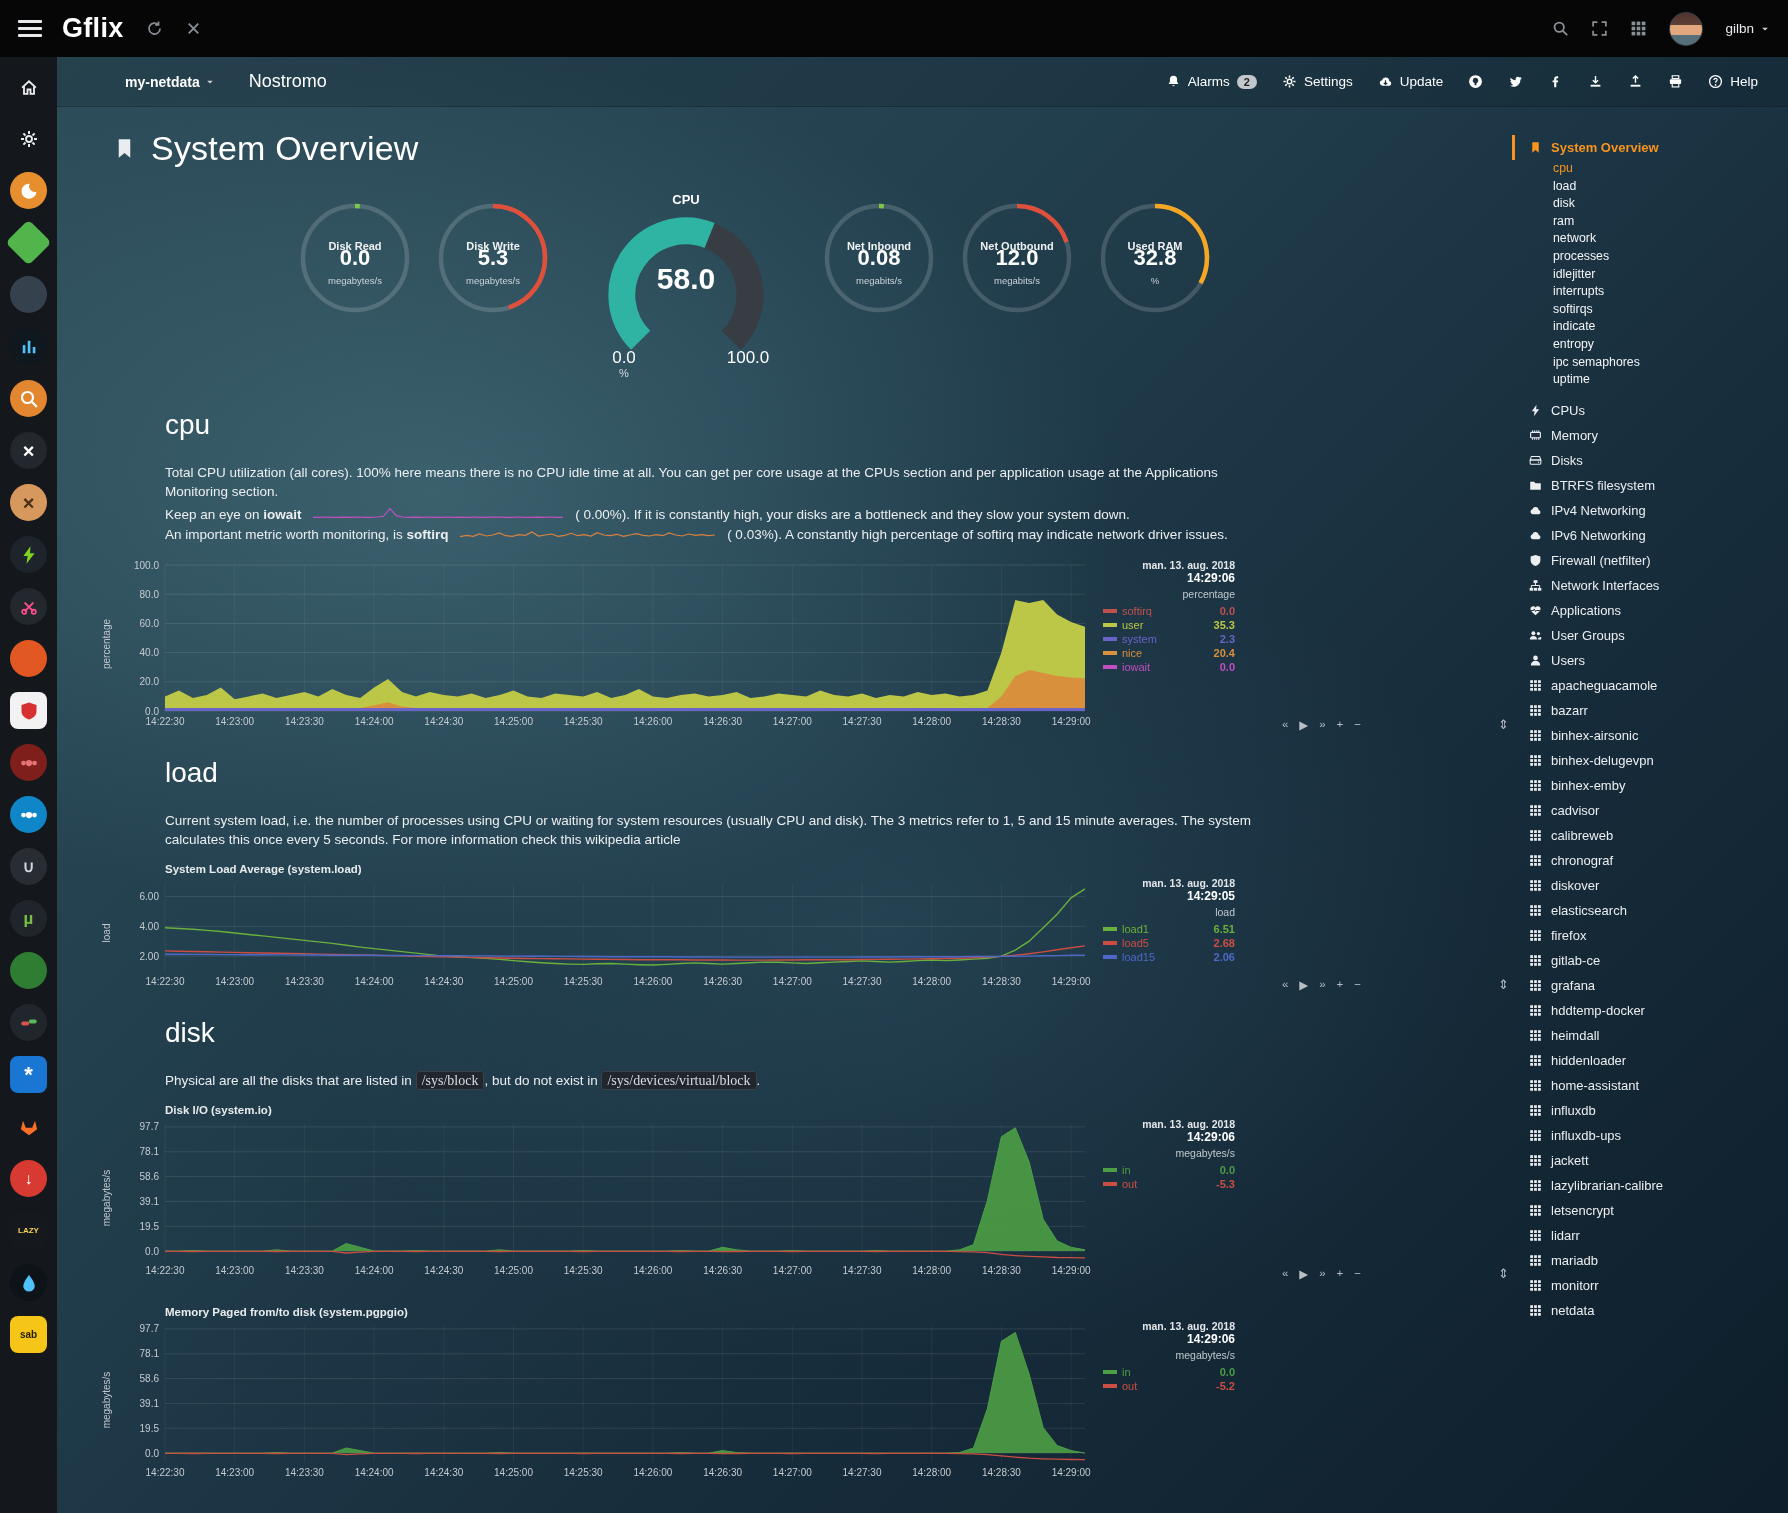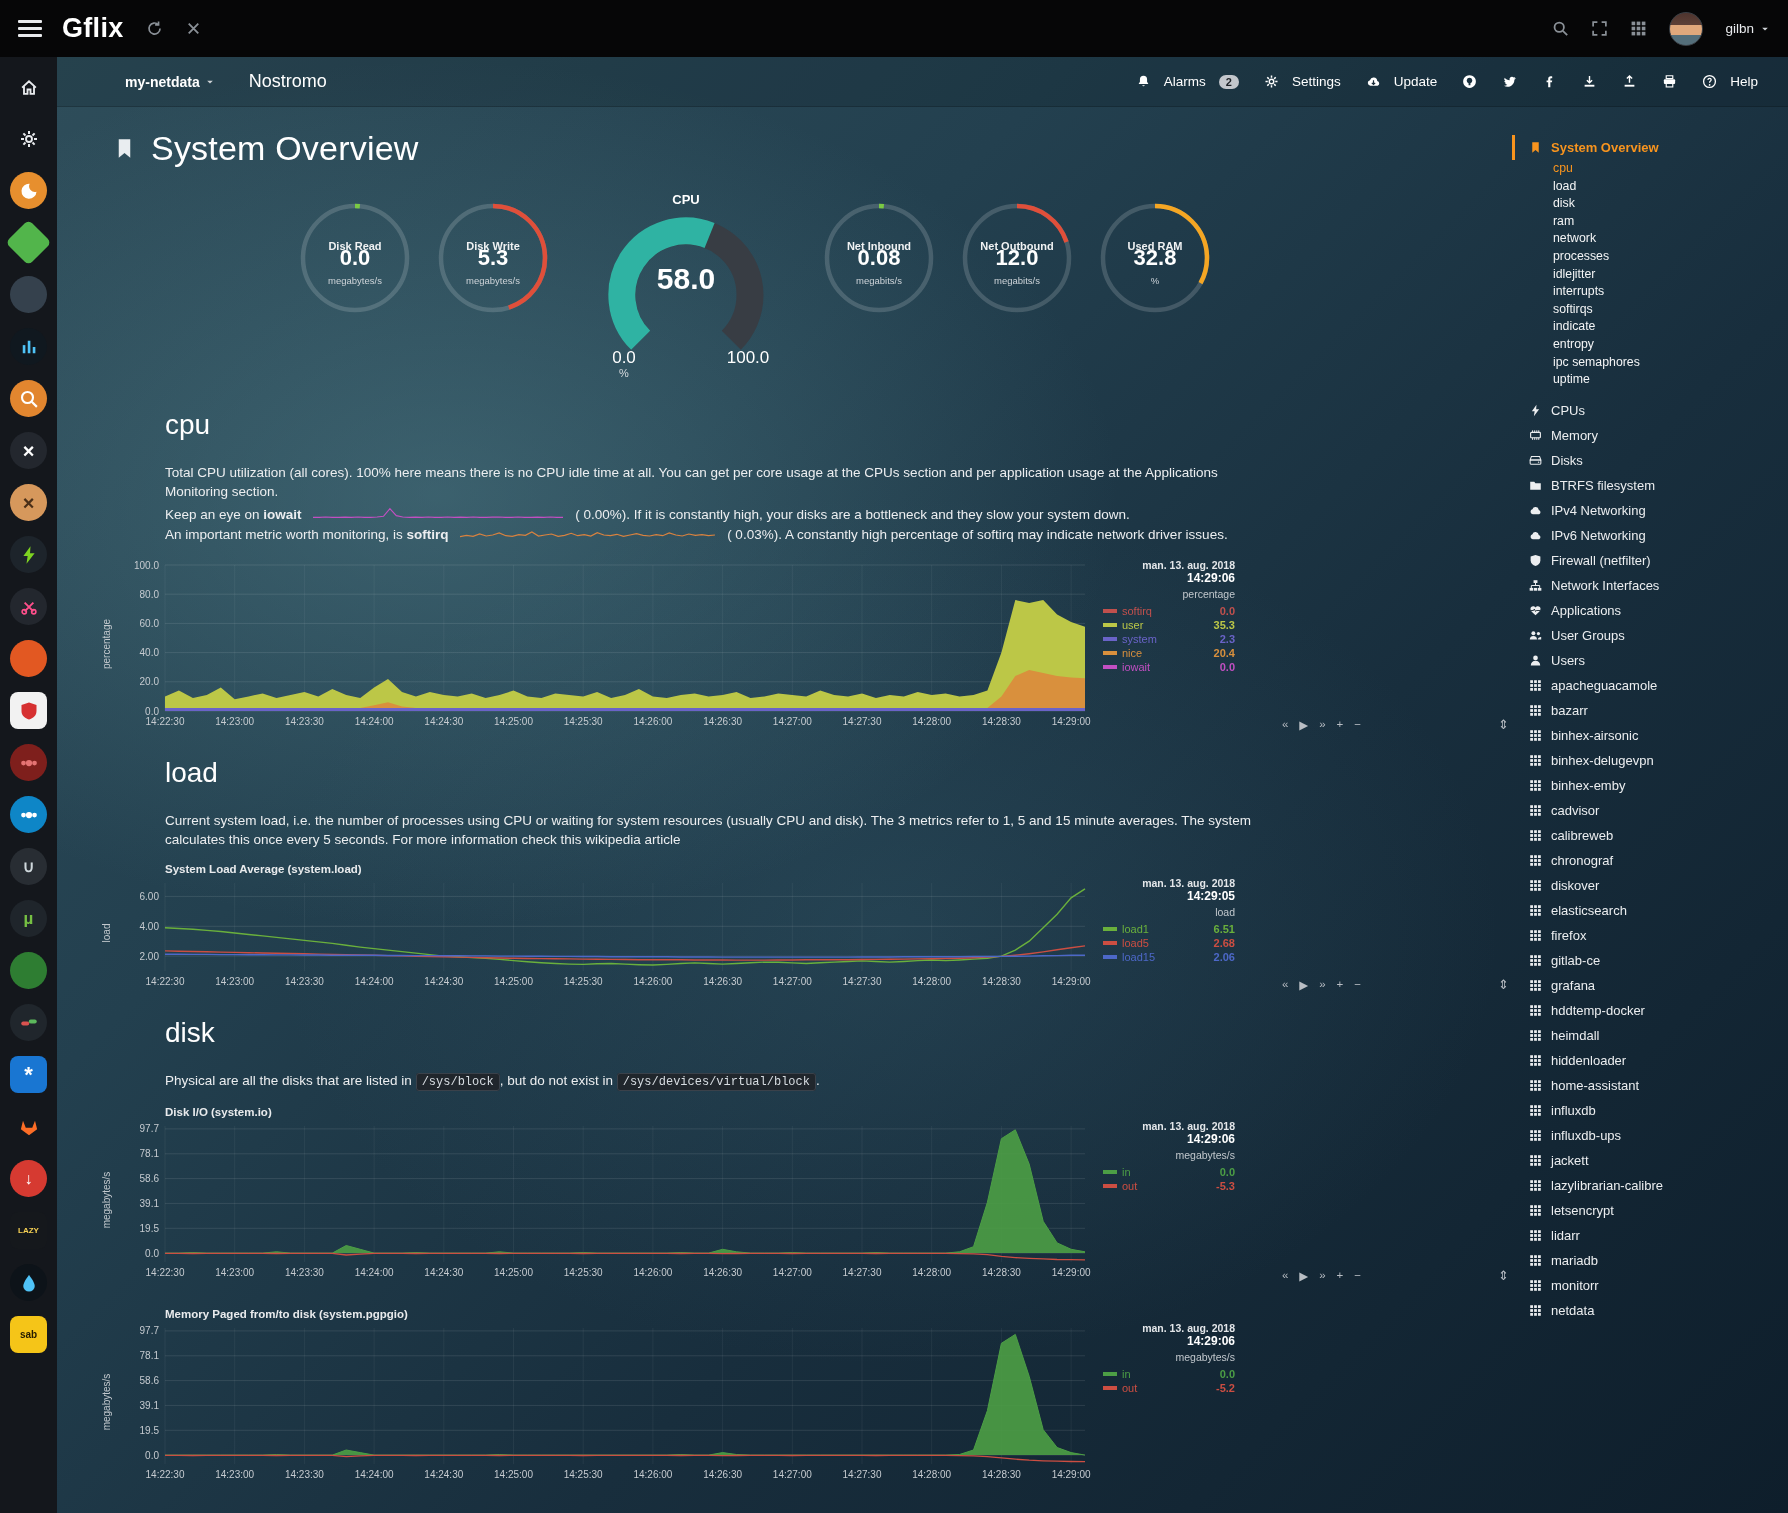--- a/index.html
+++ b/index.html
@@ -36,21 +36,21 @@
       radial-gradient(1100px 700px at 22% 30%, rgba(96,146,156,.38), rgba(0,0,0,0) 62%),
       radial-gradient(900px 640px at 48% 60%, rgba(58,100,118,.30), rgba(0,0,0,0) 68%),
       linear-gradient(135deg, #2e4d5a 0%, #23404f 32%, #182e3d 62%, #0e1e2b 100%); }
 
   
   #nd-nav { height:50px; display:flex; align-items:center; padding:0 24px 0 68px;
     background:rgba(8,16,24,.18); border-bottom:1px solid rgba(0,0,0,.18); }
   #nd-host { display:flex; align-items:center; gap:5px; font-size:14px; font-weight:bold; cursor:pointer; }
   #nd-hostname { font-size:18px; margin-left:34px; }
   #nav-right { margin-left:auto; display:flex; align-items:center; gap:25px; padding-right:6px; }
-  .nav-item { display:flex; align-items:center; gap:13px; font-size:13.5px; color:#fff; cursor:pointer; }
+  .nav-item { display:flex; align-items:center; gap:7px; font-size:13.5px; color:#fff; cursor:pointer; }
   .nav-ic { width:15px; height:15px; color:#fff; }
   .badge { background:#c3c7cc; color:#1d2126; border-radius:9px; padding:1px 7px; font-size:11px; font-weight:bold; }
 
   .ic { display:inline-block; }
   .ic svg { width:100%; height:100%; display:block; }
 
   
   #content { position:absolute; top:50px; left:0; width:1456px; bottom:0; overflow:hidden; }
   #overview-header { display:flex; align-items:center; gap:15px; margin:22px 0 8px 56px; }
   #overview-header .bm { width:23px; height:27px; color:#e9edf0; }
@@ -69,21 +69,21 @@
   .cg-val { font-size:30px; font-weight:bold; fill:#fff; text-anchor:middle; }
   .cg-minmax { font-size:17px; fill:#fff; text-anchor:middle; }
   .cg-unit { font-size:11px; fill:#d7dbde; text-anchor:middle; }
 
   
   .nd-section { margin-left:108px; margin-top:26px; }
   h2 { font-size:28px; font-weight:normal; margin-bottom:22px; }
   .desc { font-size:13.5px; line-height:19px; color:#eceef0; max-width:1095px; }
   .desc b { font-weight:bold; }
   .spark { display:inline-block; vertical-align:middle; margin:0 8px; }
-  code.path { font-family:Liberation Mono, monospace; font-size:12px; background:#20262c;
+  code.path { font-family:Liberation Serif, serif; font-size:14px; background:#20262c;
     border:1px solid #3a414a; border-radius:3px; padding:1px 5px; color:#d7dde2; }
 
   
   .chart-block { position:relative; margin-top:14px; margin-bottom:28px; }
   .chart-title { font-size:11.5px; font-weight:bold; color:#e9ebed; margin-bottom:2px; }
   .chart-row { display:flex; margin-left:-68px; }
   .ylab { width:18px; position:relative; }
   .ylab span { position:absolute; top:50%; left:50%; transform:translate(-50%,-50%) rotate(-90deg);
     white-space:nowrap; font-size:10px; color:#c3c9ce; }
   .plot svg { display:block; }

